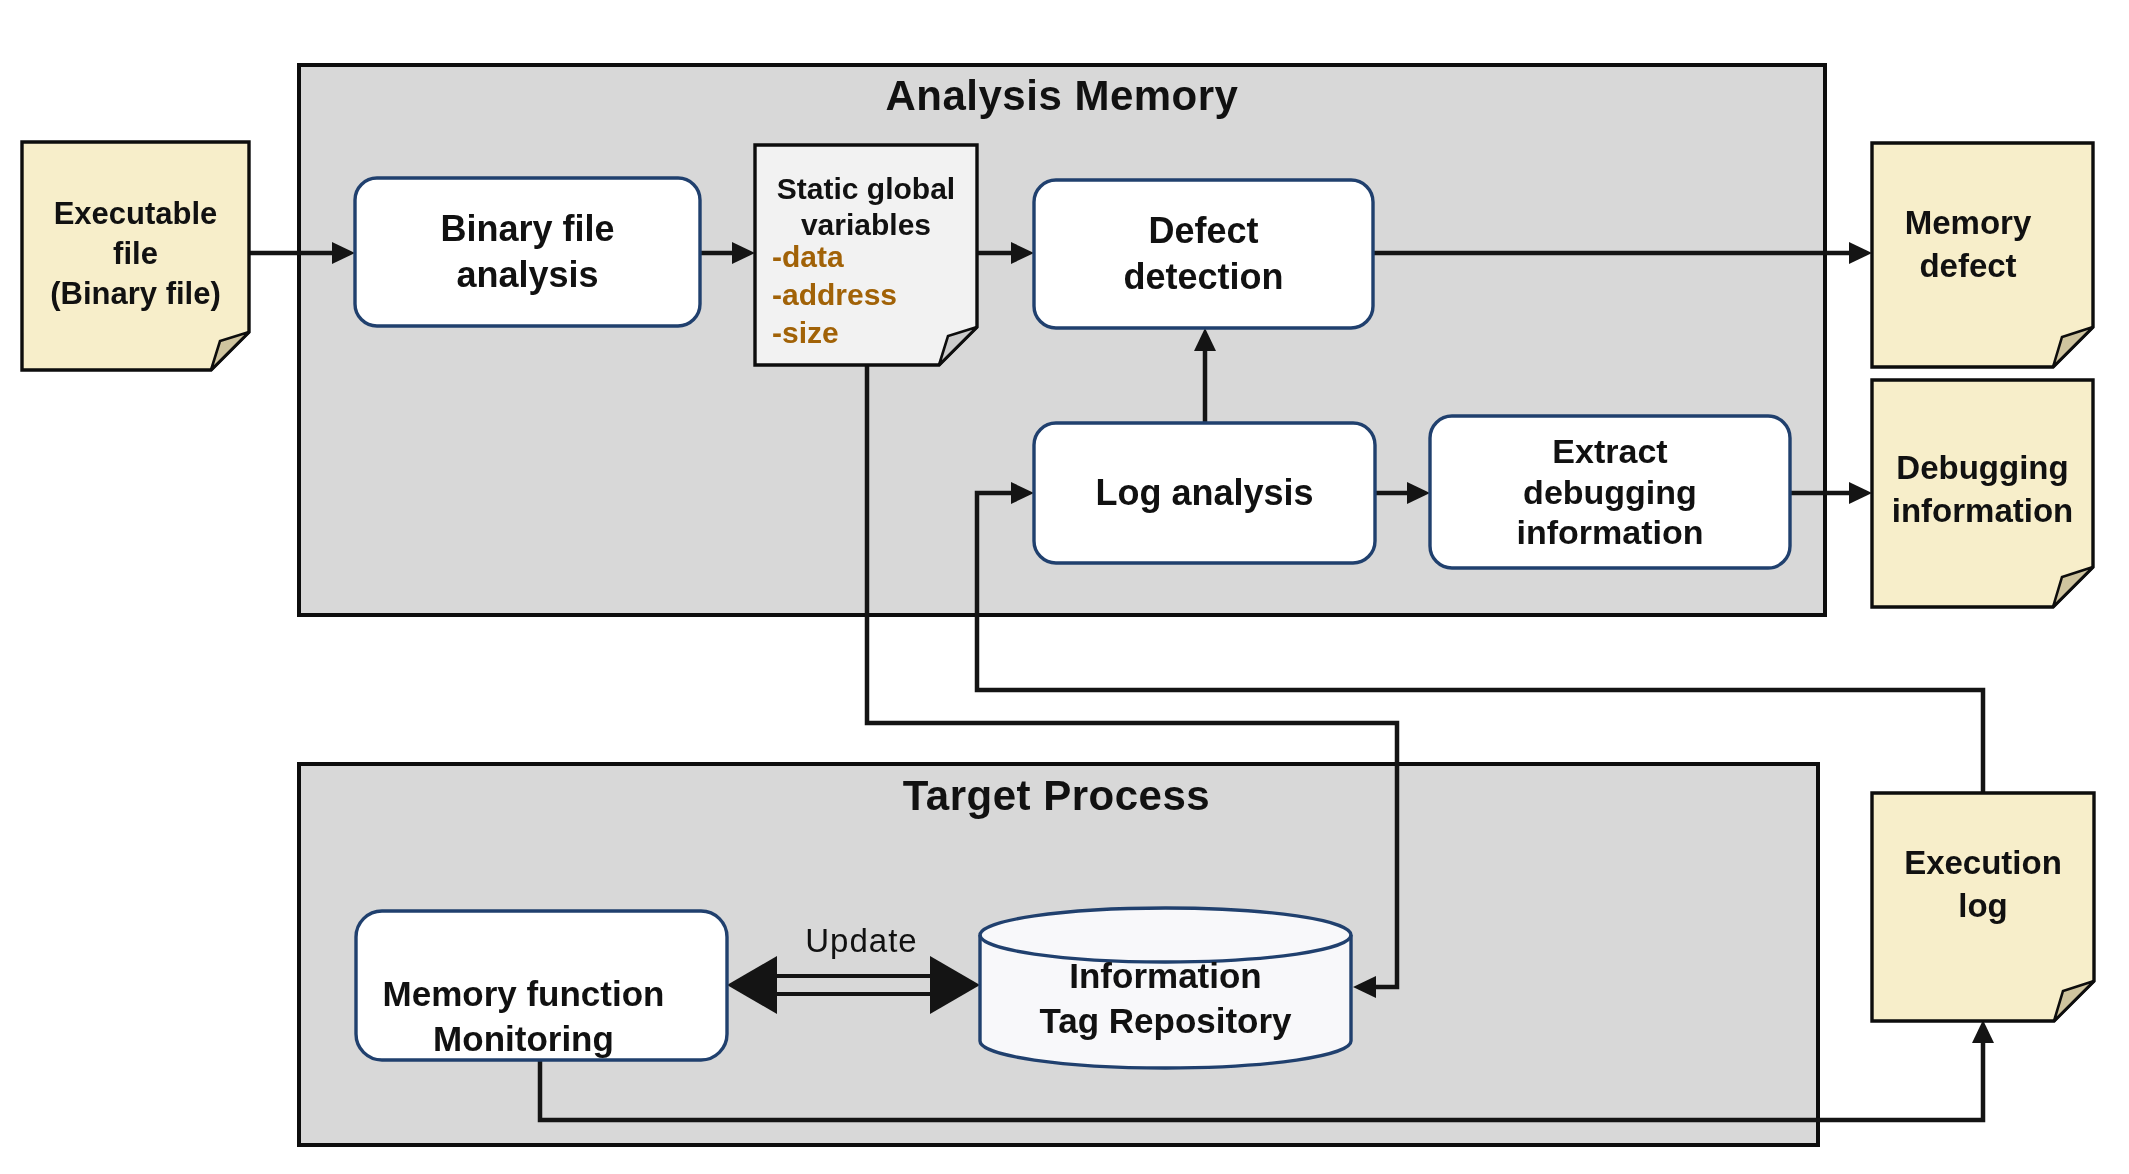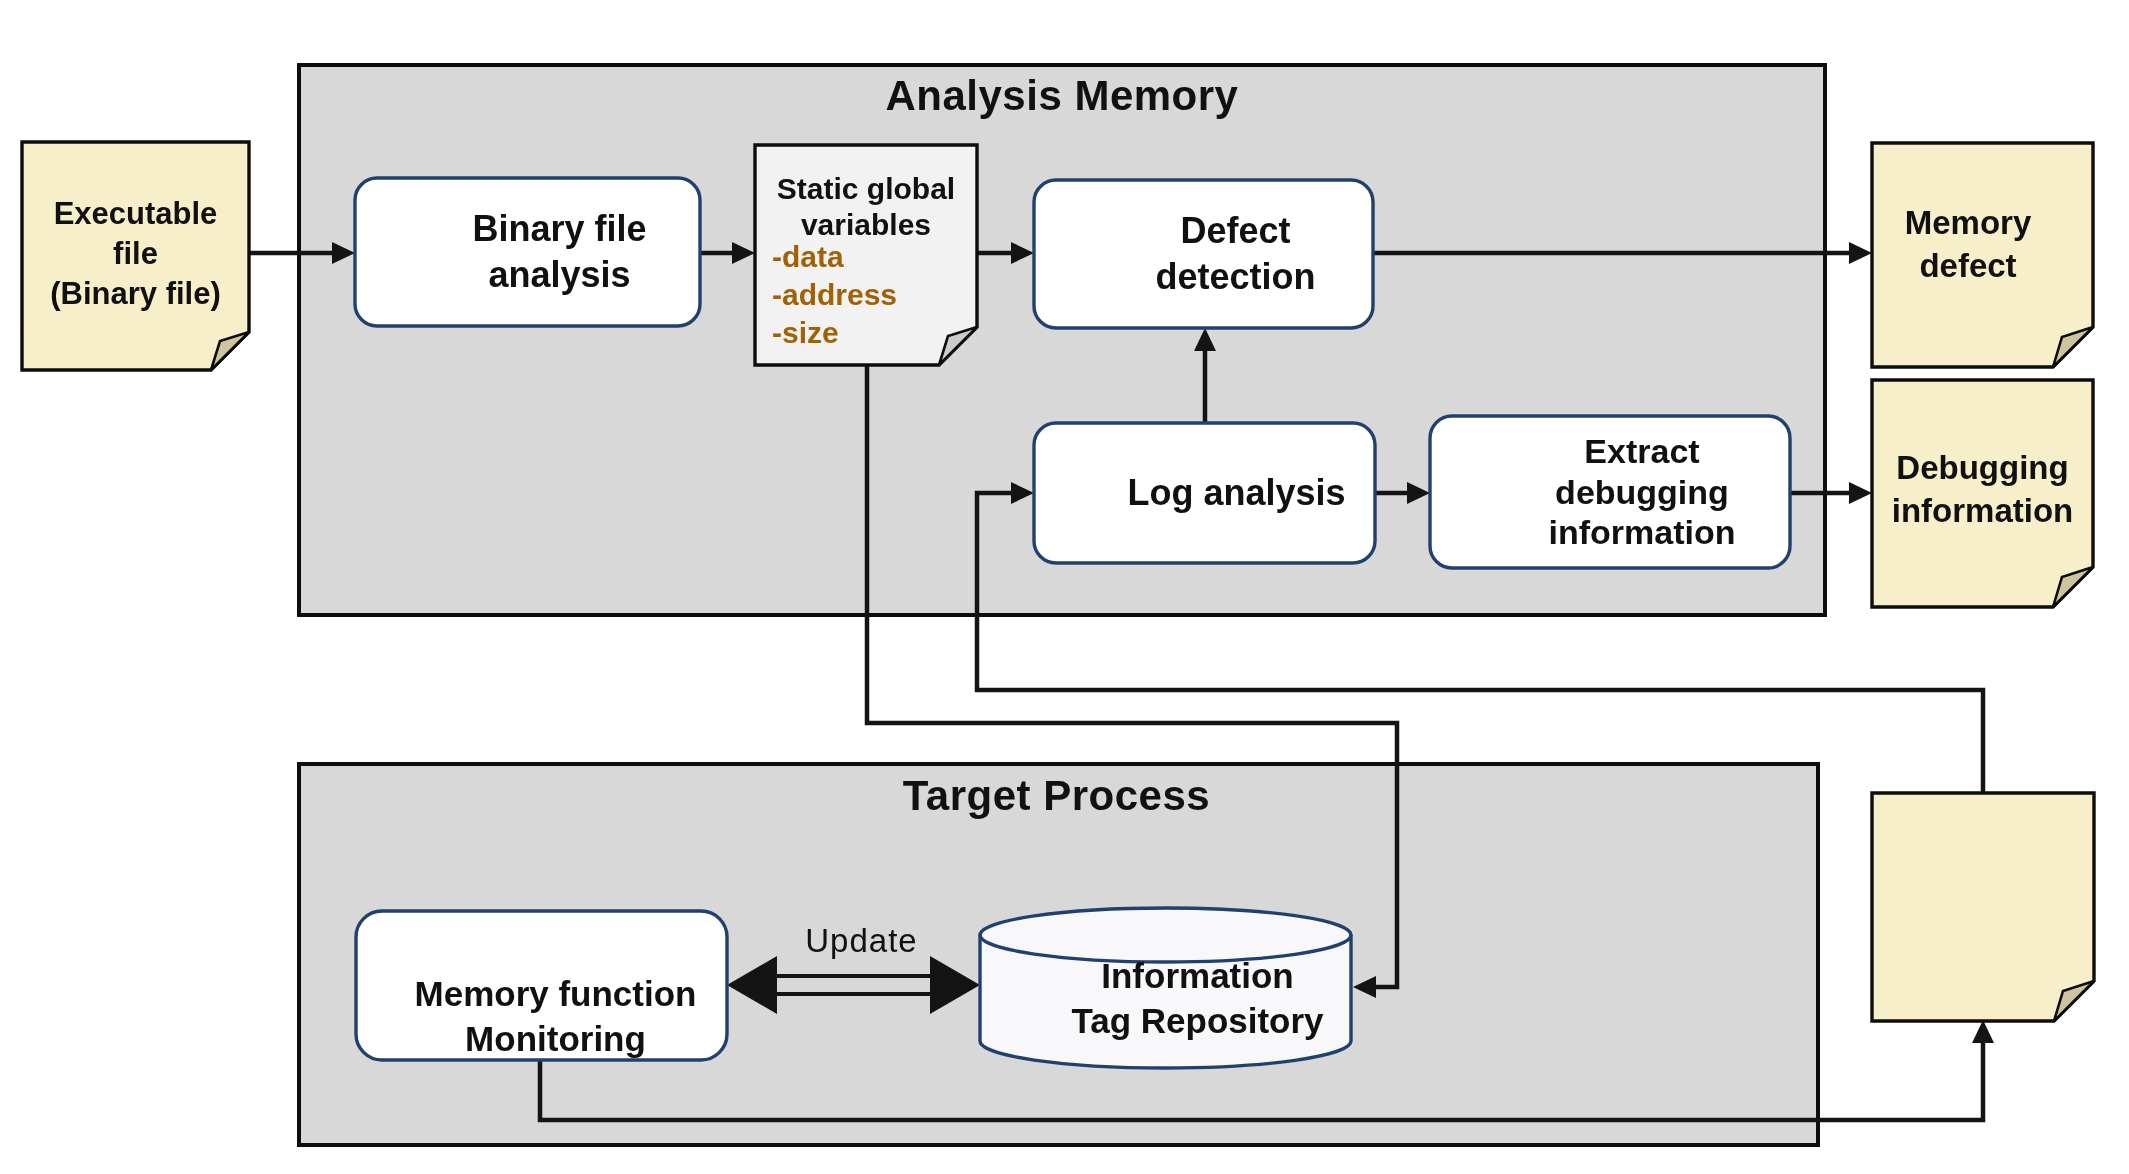--- a/index.html
+++ b/index.html
@@ -9,21 +9,21 @@
   .lbl{
     position:absolute;
     display:flex;align-items:center;justify-content:center;
     text-align:center;white-space:pre-line;
     font-weight:700;color:#111111;
     font-family:"Liberation Sans", sans-serif;
     line-height:1.28;
     pointer-events:none;
   }
   .panel-title{font-size:42px;letter-spacing:0.5px;}
-  .node-lbl{font-size:36px;padding-left:32px;}
+  .node-lbl{font-size:36px;}
   .note-lbl{font-size:33px;line-height:1.3;}
   .static-head{font-size:30px;line-height:1.2;}
   .static-items{
     position:absolute;display:block;text-align:left;
     font-weight:700;color:#a16207;font-size:30px;line-height:38px;
     font-family:"Liberation Sans", sans-serif;pointer-events:none;
   }
   .static-items span{display:block;}
   .update-lbl{font-size:33px;font-weight:400;letter-spacing:1px;}
 </style>
@@ -161,20 +161,22 @@
   <div class="lbl node-lbl" style="left:1430px;top:416px;width:360px;height:152px;font-size:34px;line-height:1.2;">Extract
 debugging
 information</div>
 
   <div class="lbl note-lbl" style="left:1872px;top:160px;width:192px;height:170px;">Memory
 defect</div>
 
   <div class="lbl note-lbl" style="left:1872px;top:400px;width:221px;height:180px;">Debugging
 information</div>
 
+  <div class="lbl note-lbl" style="left:1872px;top:800px;width:222px;height:170px;">Execution
+log</div>
 
   <div class="lbl node-lbl" style="left:356px;top:942px;width:335px;height:149px;font-size:35px;">Memory function
 Monitoring</div>
 
   <div class="lbl node-lbl" style="left:980px;top:938px;width:371px;height:122px;font-size:35px;">Information
 Tag Repository</div>
 
   <div class="lbl update-lbl" style="left:727px;top:918px;width:253px;height:46px;padding-left:8px;">Update</div>
 
 </div>

